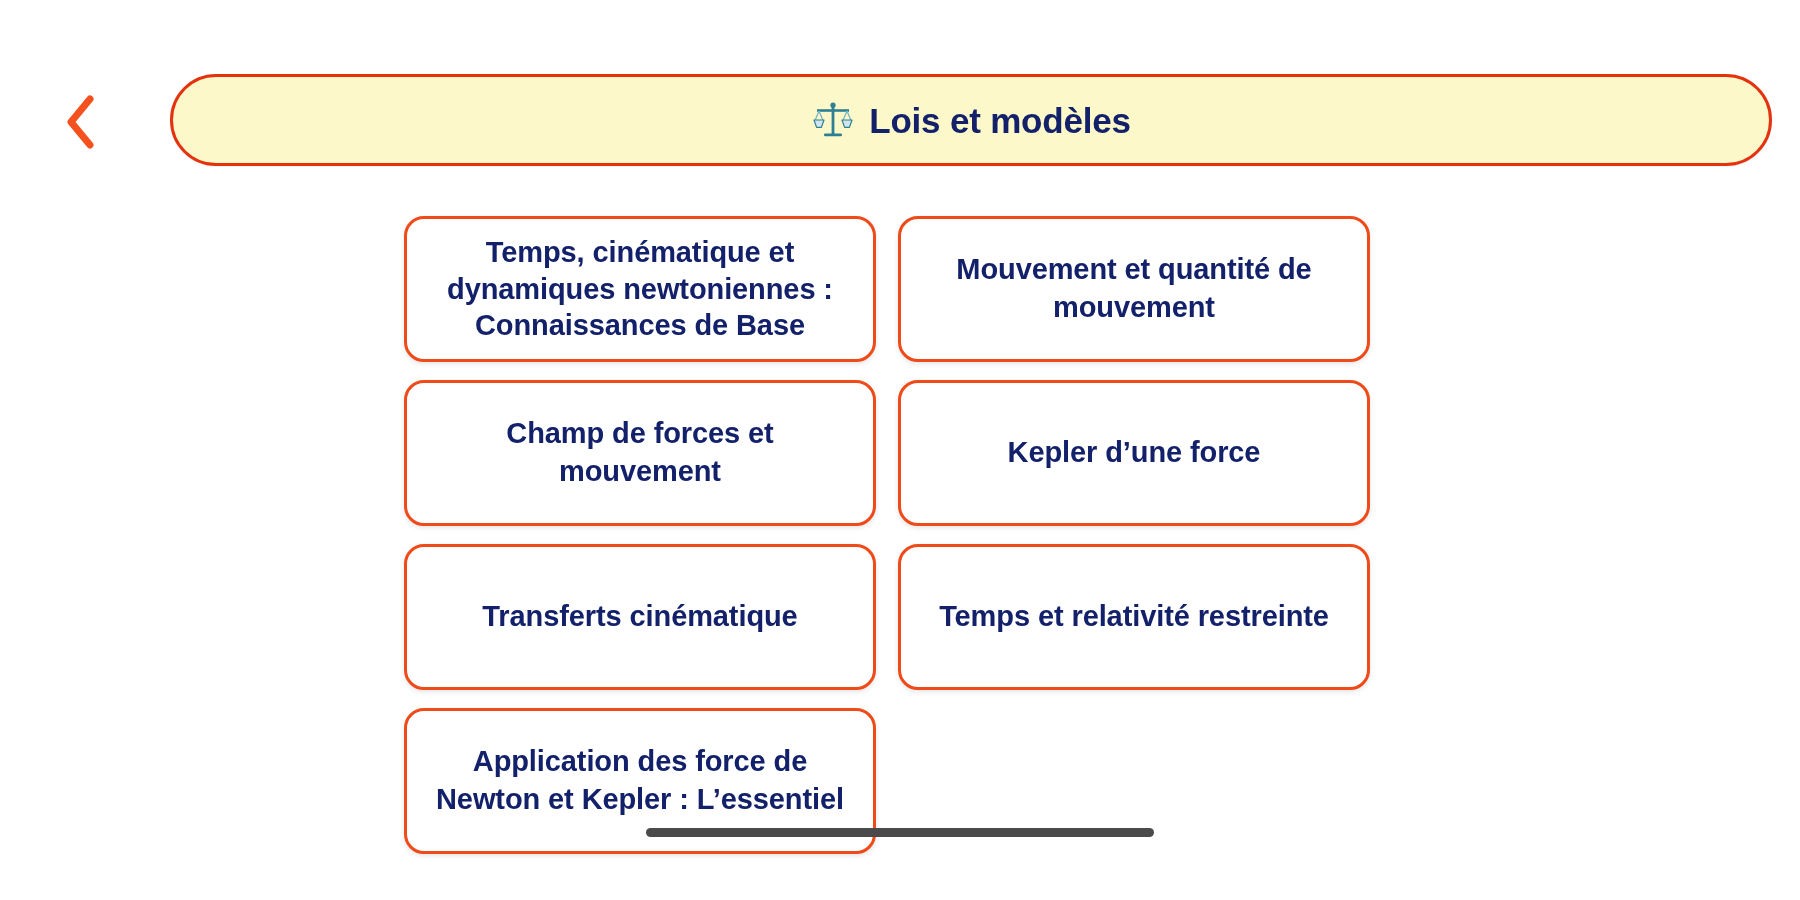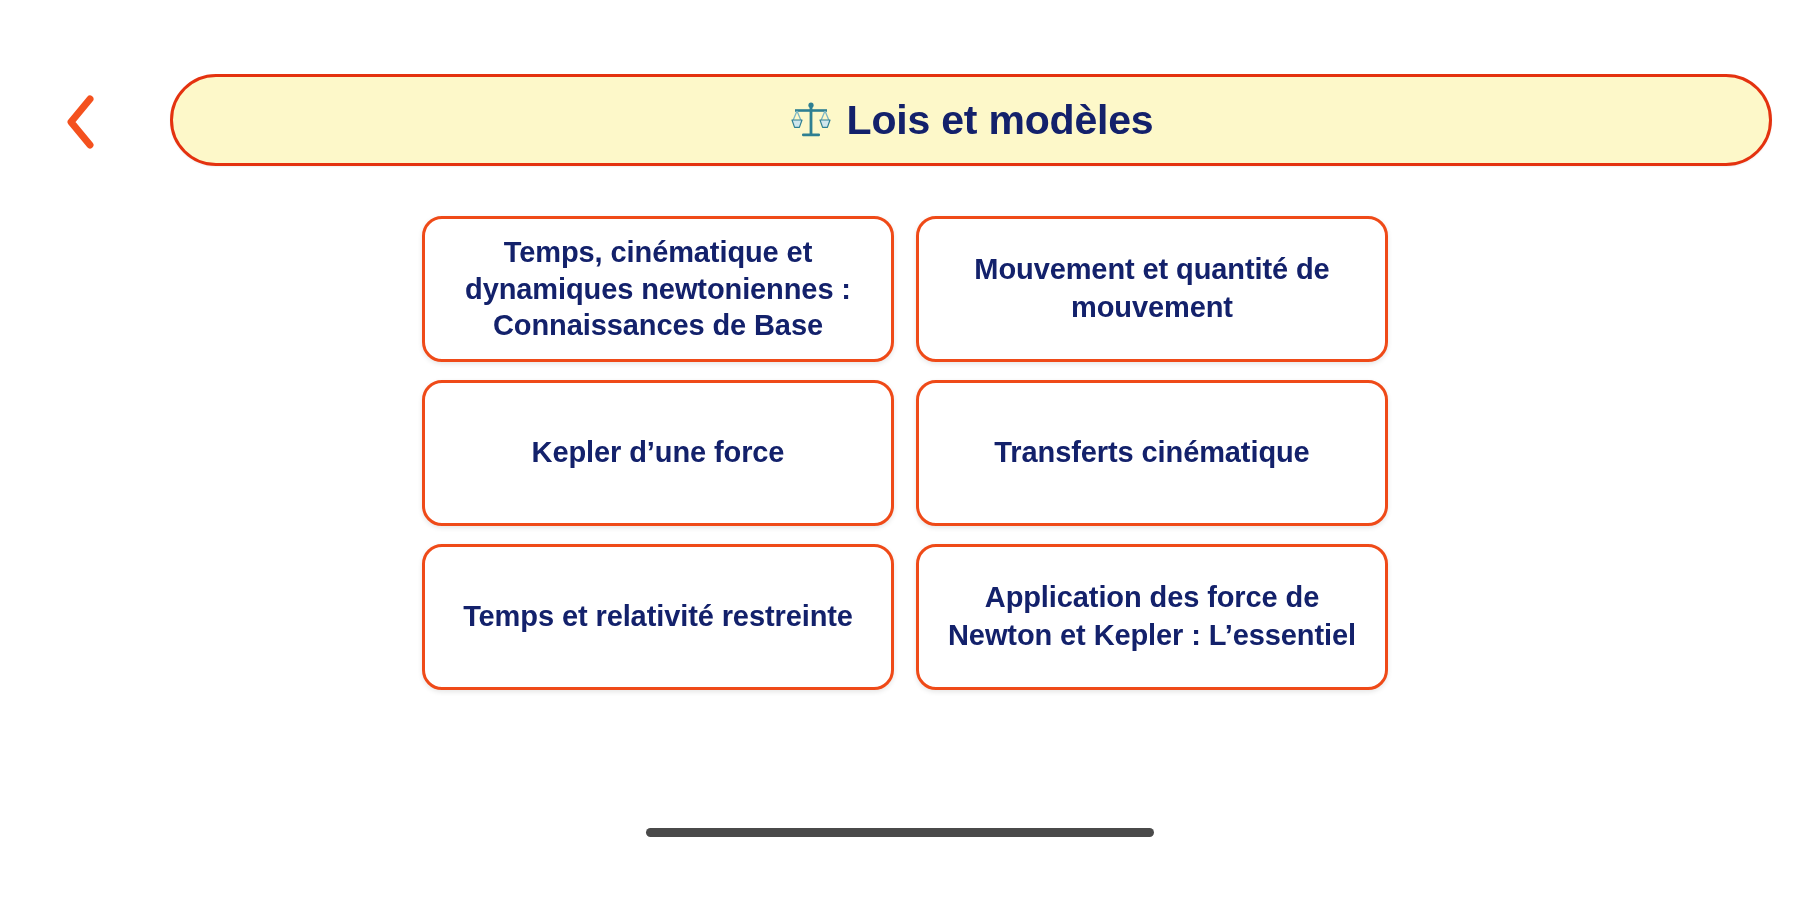--- a/index.html
+++ b/index.html
@@ -71,32 +71,32 @@
     align-items: center;
     gap: 14px;
   }
   .scale-icon {
     display: inline-block;
     width: 44px;
     height: 44px;
     flex: none;
   }
   #header-title {
-    font-size: 41px;
+    font-size: 35px;
     font-weight: bold;
     color: #13216b;
     letter-spacing: -0.2px;
     white-space: nowrap;
     line-height: 1;
   }
 
   
   #card-grid {
     position: absolute;
-    left: 422px;
+    left: 404px;
     top: 216px;
     width: 996px;
     display: grid;
     grid-template-columns: 472px 472px;
     column-gap: 22px;
     row-gap: 18px;
   }
 
   .topic-card {
     height: 146px;
@@ -181,20 +181,23 @@
   <div id="card-grid">
 
     <div class="topic-card three-line">
       <span class="card-label">Temps, cinématique et dynamiques newtoniennes : Connaissances de Base</span>
     </div>
 
     <div class="topic-card">
       <span class="card-label">Mouvement et quantité de mouvement</span>
     </div>
 
+    <div class="topic-card">
+      <span class="card-label">Champ de forces et mouvement</span>
+    </div>
 
 
     <div class="topic-card">
       <span class="card-label">Kepler d’une force</span>
     </div>
 
     <div class="topic-card">
       <span class="card-label">Transferts cinématique</span>
     </div>
 

